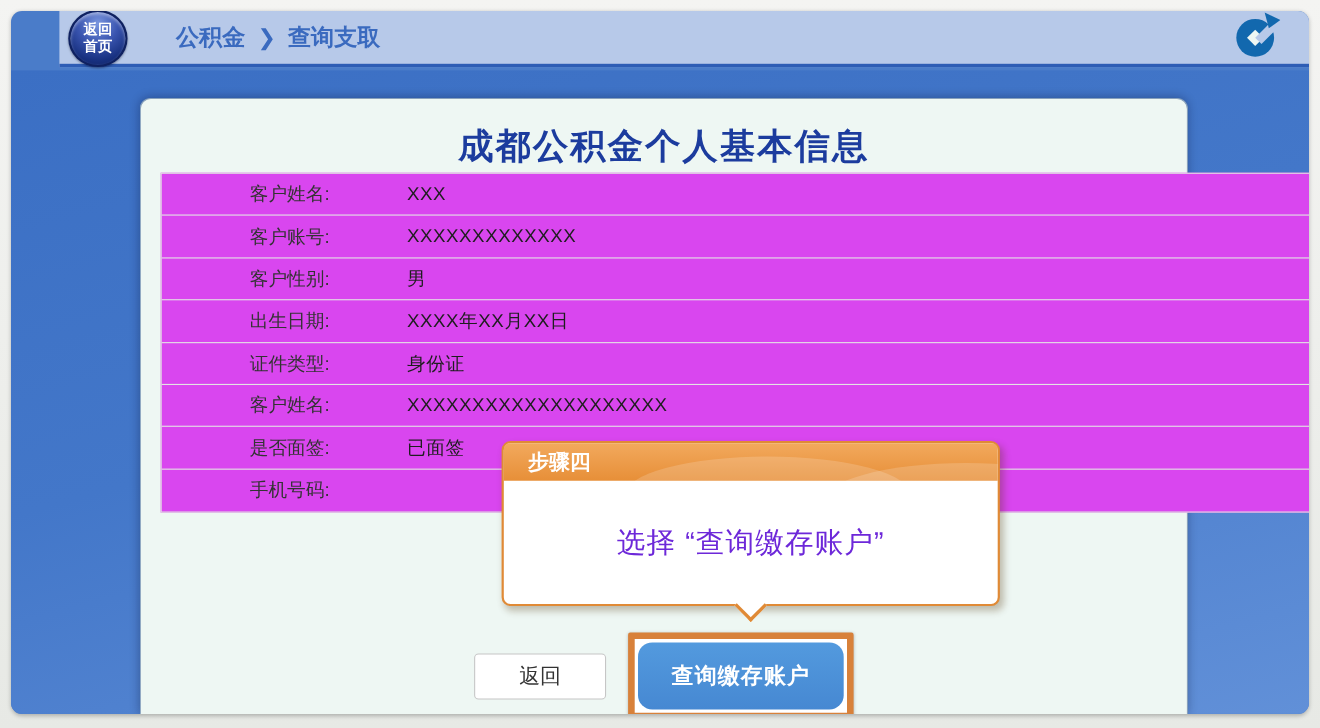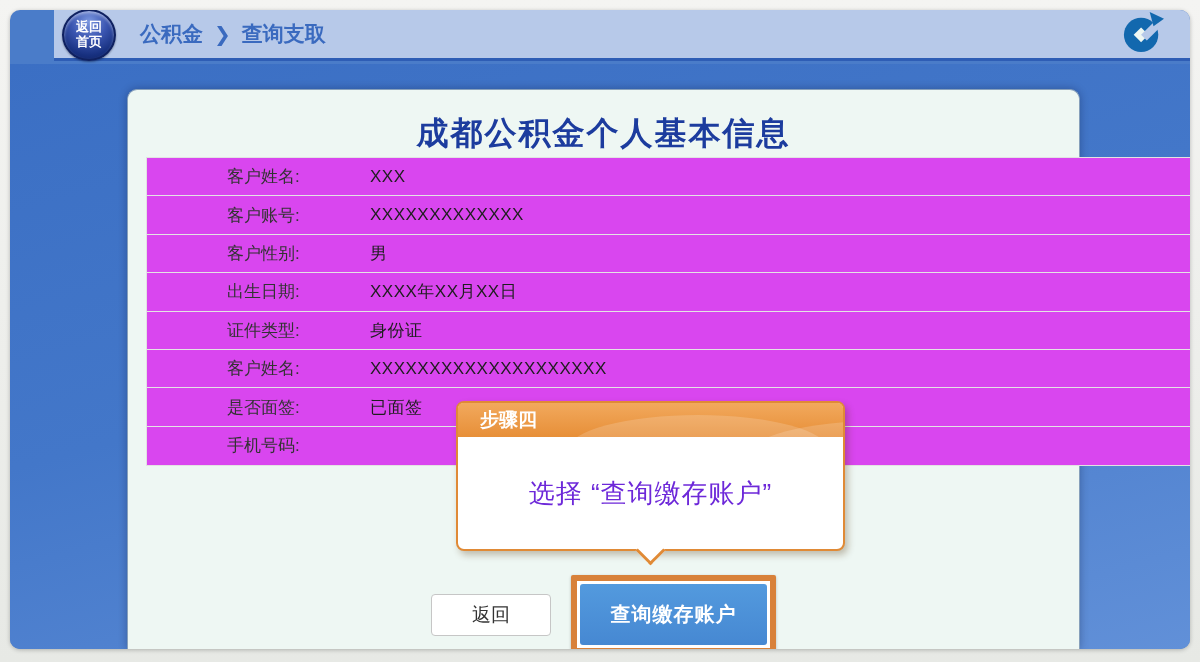--- a/index.html
+++ b/index.html
@@ -26,21 +26,21 @@
     width:54px; height:52px; margin-left:8px; margin-top:1px;
     border-radius:50%;
     background:radial-gradient(circle at 50% 22%, #7b97e0 0%, #3a55b0 40%, #17307f 75%, #101f5c 100%);
     border:2px solid #0f2160;
     color:#fff; font-weight:bold; font-size:13px; line-height:1.15;
     display:flex; flex-direction:column; align-items:center; justify-content:center;
     cursor:pointer; z-index:5;
     box-shadow:inset 0 2px 3px rgba(255,255,255,.45), 0 1px 2px rgba(0,0,20,.4);
   }
   .breadcrumb {
-    margin-left:24px; display:flex; align-items:center; gap:11px;
+    margin-left:44px; display:flex; align-items:center; gap:11px;
     font-size:21px; font-weight:bold; color:#3a6abf;
   }
   .breadcrumb .sep { font-size:20px; }
   .logo {
     position:absolute; right:26px; top:50%; transform:translateY(-50%);
     display:flex; align-items:center; gap:7px;
   }
   .logo-text .cn { font-size:24px; font-weight:bold; color:#1a2e6b; letter-spacing:1px; }
   .logo-text .en { font-size:10.5px; color:#5a5a5a; margin-top:0; letter-spacing:.2px; }
   
@@ -63,21 +63,21 @@
   .info-table {
     position:absolute; left:18px; top:67px; width:1085px;
     background:#d946ef; border:1px solid #e2e2e2;
   }
   .row { height:38.4px; display:flex; align-items:center; border-bottom:1px solid #e4e4e4; }
   .row:last-child { border-bottom:none; }
   .row-label { width:143px; margin-left:80px; font-size:17px; color:#333; }
   .row-value { font-size:17px; color:#1e1e1e; letter-spacing:.5px; }
   
   .tooltip {
-    position:absolute; left:328px; top:311px; width:389px;
+    position:absolute; left:328px; top:311px; width:453px;
     background:#fff; border:2px solid #e08a36; border-radius:8px;
     box-shadow:3px 4px 7px rgba(80,50,10,.3); z-index:8;
   }
   .tooltip-header {
     height:34px; border-radius:5px 5px 0 0; overflow:hidden; position:relative;
     background:linear-gradient(#f2a95d,#e78f38);
     display:flex; align-items:center; padding-left:22px;
     color:#fff; font-weight:bold; font-size:19px;
   }
   .tooltip-header::before, .tooltip-header::after {
@@ -103,21 +103,21 @@
     font-family:inherit;
   }
   .highlight-frame {
     position:absolute; left:443px; top:485px; width:205px; height:79px;
     border:6px solid #d8813a; border-radius:2px; background:#fff;
     box-shadow:0 1px 3px rgba(0,0,0,.25);
   }
   .btn-query {
     position:absolute; left:3px; top:3px; right:3px; bottom:3px;
     background:linear-gradient(#539ade,#4688d2);
-    border:none; border-radius:3px;
+    border:none; border-radius:13px;
     color:#fff; font-weight:bold; font-size:20px; letter-spacing:1px;
     cursor:pointer; font-family:inherit;text-align:center;
   }
 </style>
 </head>
 <body>
 
 <div class="frame">
 
   <div class="header">

